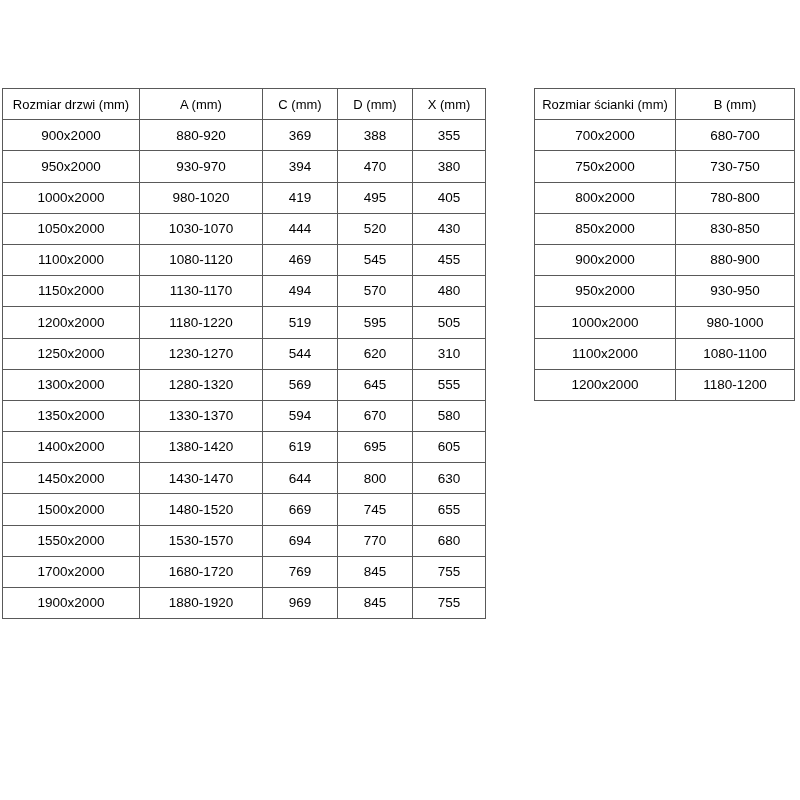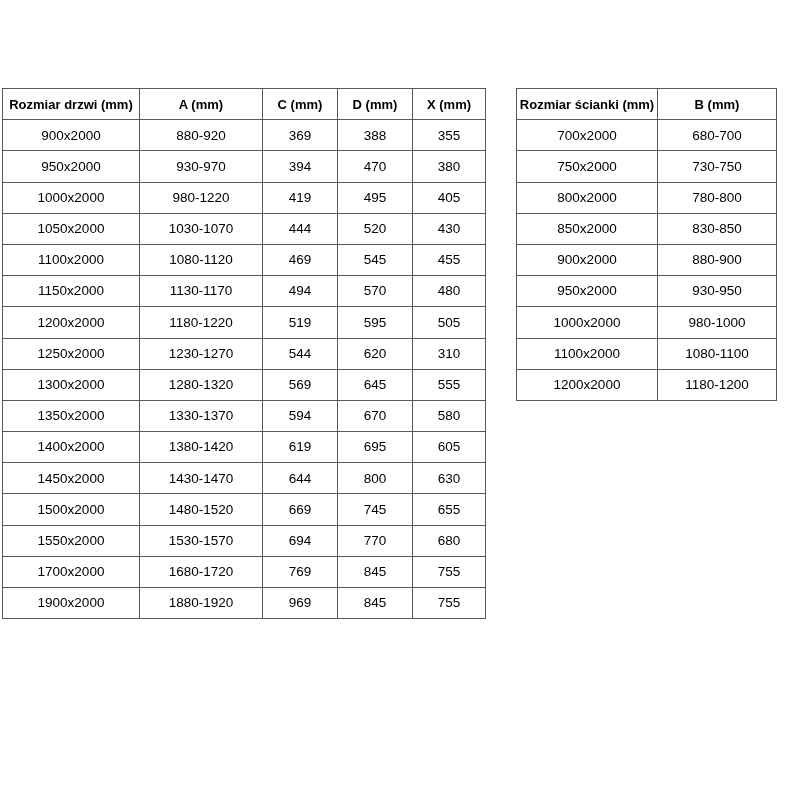--- a/index.html
+++ b/index.html
@@ -14,35 +14,35 @@
     font-family: "Liberation Sans", sans-serif;
     color: #000000;
   }
   table.spec-table {
     position: absolute;
     border-collapse: collapse;
     table-layout: fixed;
     background: #ffffff;
   }
   #doors-table { left: 2px; top: 88px; }
-  #walls-table { left: 516px; top: 88px; }
+  #walls-table { left: 534px; top: 88px; }
   .spec-table th, .spec-table td {
     border: 1px solid #595959;
     text-align: center;
     vertical-align: middle;
     padding: 0 2px;
     height: 30.2px;
     font-size: 13.5px;
     line-height: 1;
     white-space: nowrap;
     overflow: hidden;
     color: #000000;
   }
   .spec-table th {
-    font-weight: bold;
+    font-weight: normal;
     font-size: 13px;
   }
 </style>
 </head>
 <body>
 
 <table class="spec-table" id="doors-table">
   <colgroup>
     <col style="width:137px">
     <col style="width:123px">
@@ -69,21 +69,21 @@
       </tr>
       <tr>
         <td>950x2000</td>
         <td>930-970</td>
         <td>394</td>
         <td>470</td>
         <td>380</td>
       </tr>
       <tr>
         <td>1000x2000</td>
-        <td>980-1220</td>
+        <td>980-1020</td>
         <td>419</td>
         <td>495</td>
         <td>405</td>
       </tr>
       <tr>
         <td>1050x2000</td>
         <td>1030-1070</td>
         <td>444</td>
         <td>520</td>
         <td>430</td>

